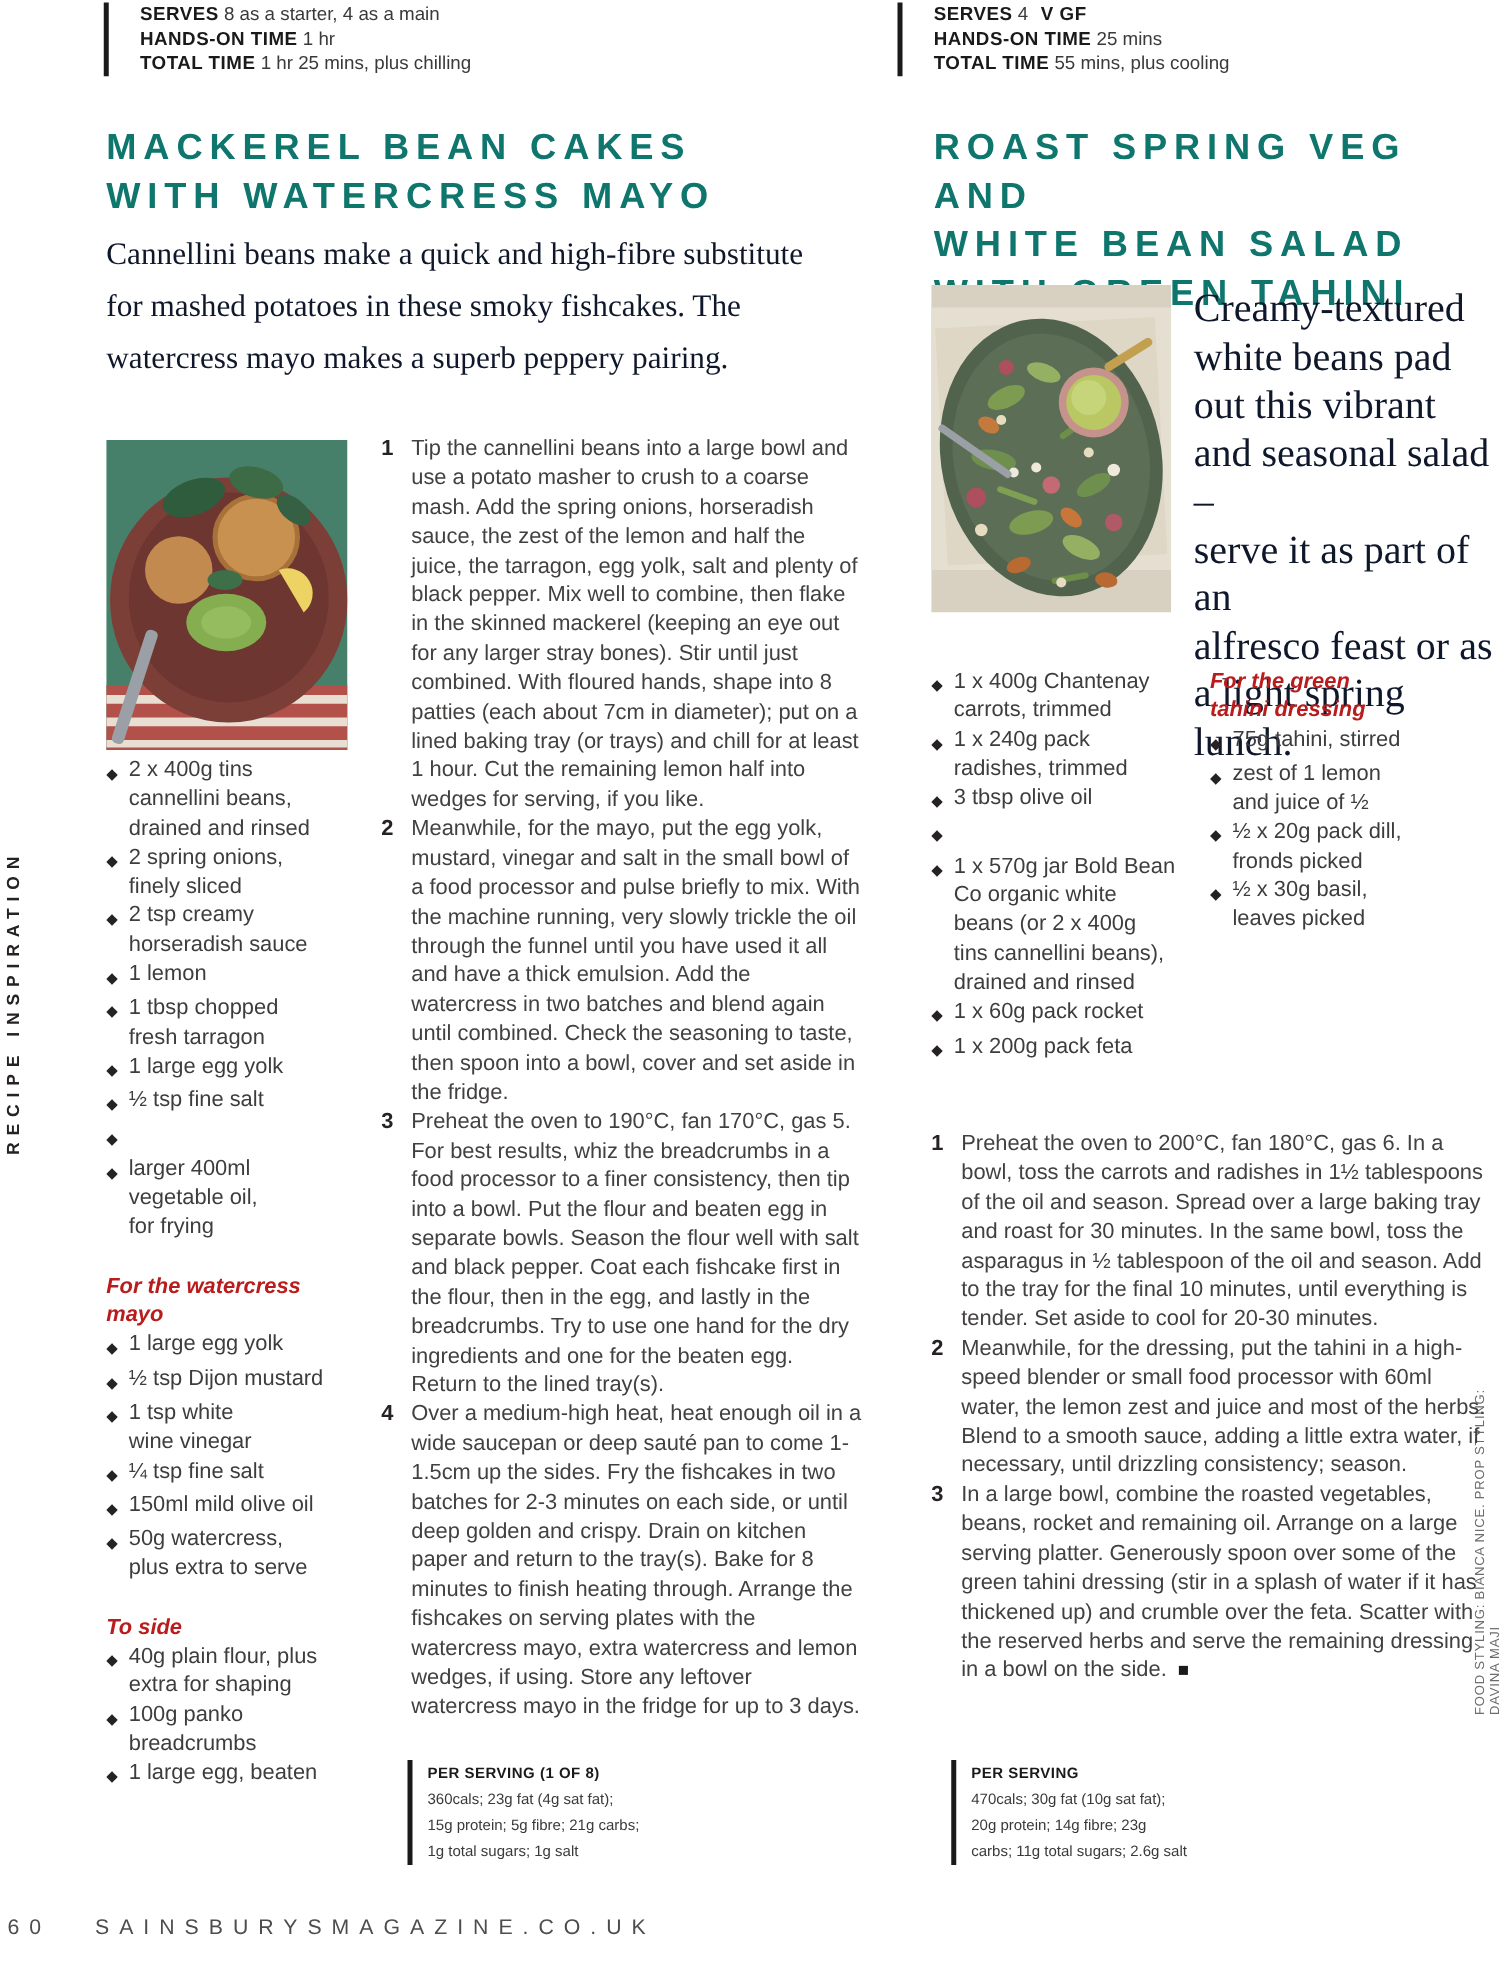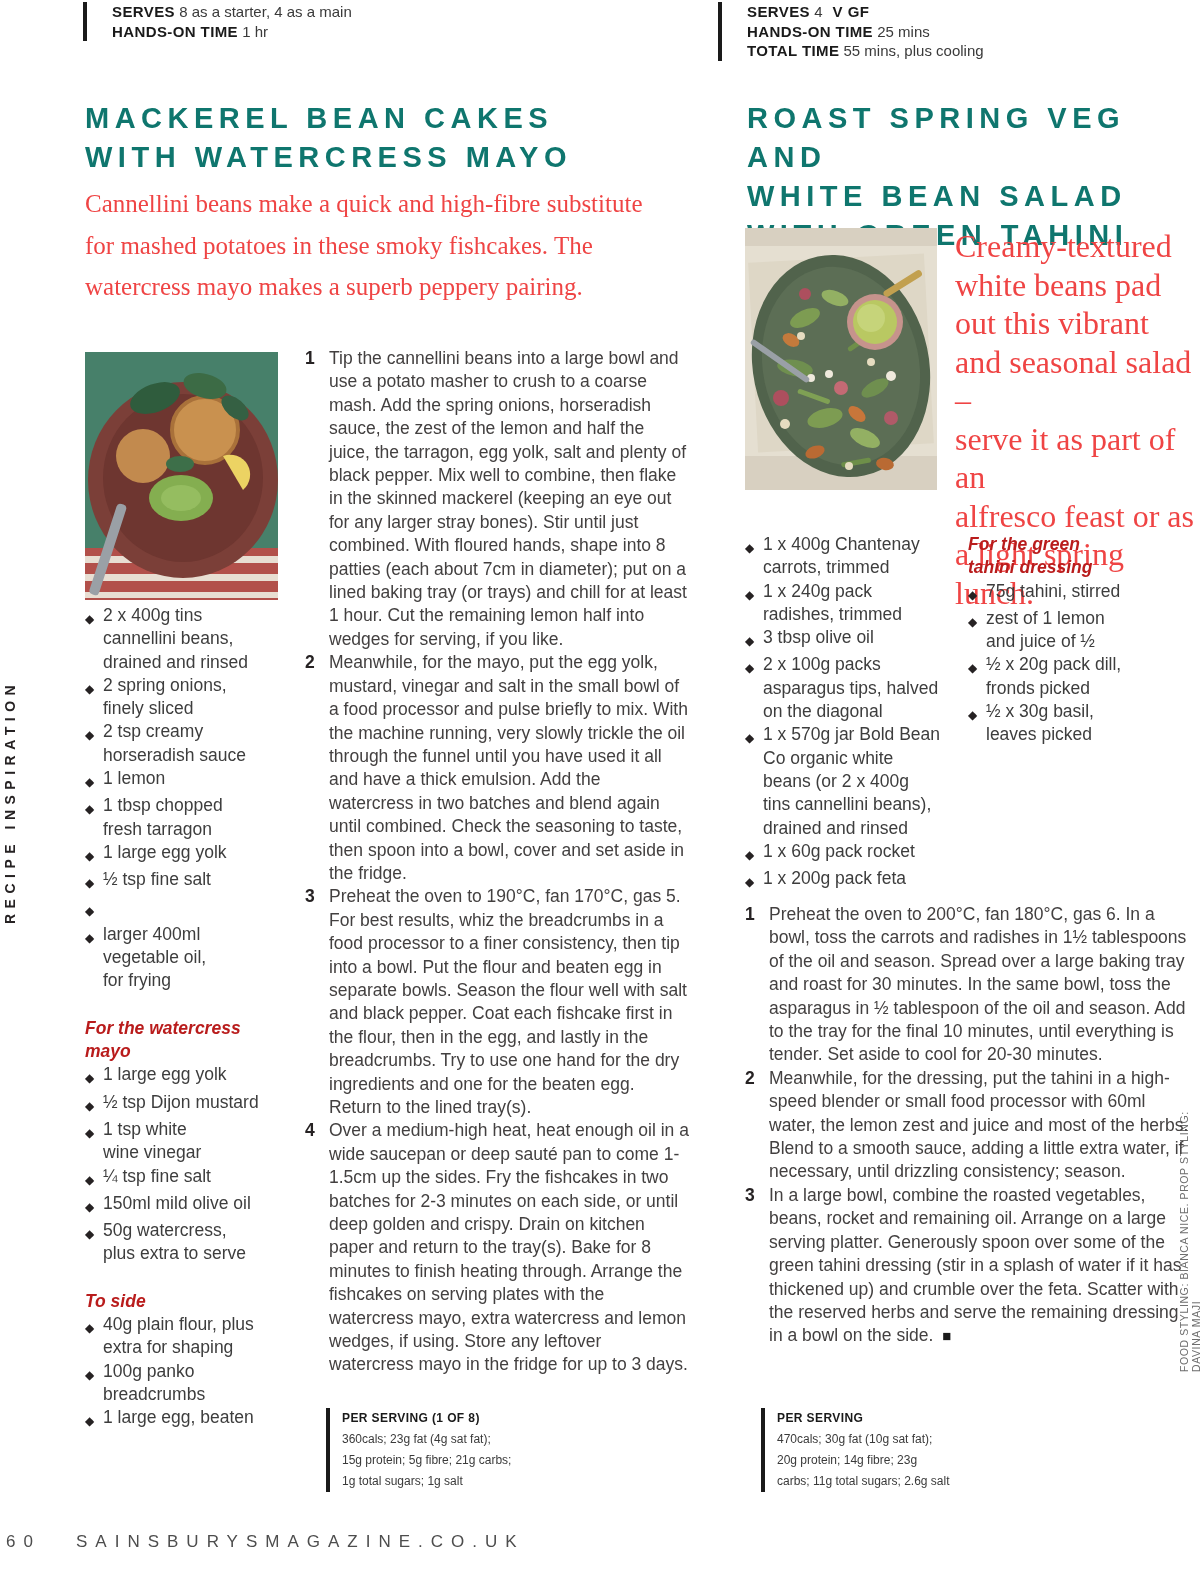--- a/index.html
+++ b/index.html
@@ -9,21 +9,21 @@
   
   .meta{position:absolute;border-left:4px solid #1a1a1a;padding-left:25px;font-size:15px;line-height:19.5px;color:#3a3a3a;}
   .meta b{color:#1a1a1a;font-weight:bold;letter-spacing:.4px;}
   .meta .diet{font-weight:bold;color:#1a1a1a;margin-left:10px;letter-spacing:.5px;}
 
   
   .title{position:absolute;font-weight:bold;color:#0f766e;font-size:29px;line-height:39px;
          letter-spacing:5.5px;white-space:pre-line;}
 
   
-  .intro{position:absolute;font-family:"Liberation Serif",serif;color:#ef4444;white-space:pre-line;}
+  .intro{position:absolute;font-family:"Liberation Serif",serif;color:#0f172a;white-space:pre-line;}
   .intro.left{font-size:25px;line-height:41.5px;}
   .intro.right{font-size:32px;line-height:38.5px;}
 
   
   .photo{position:absolute;display:block;}
 
   
   .ing-col{position:absolute;font-size:17.5px;line-height:23.3px;color:#3d3d3d;}
   .ing{display:flex;align-items:flex-start;}
   .ing .b{flex:none;width:18px;font-size:12px;padding-top:4px;color:#262223;}
@@ -57,20 +57,21 @@
 <body>
 
 <div class="page">
 
   <div class="vert vert-left">RECIPE INSPIRATION</div>
   <div class="vert vert-right">FOOD STYLING: BIANCA NICE. PROP STYLING: DAVINA MAJI</div>
 
   <div class="meta" style="left:83px;top:2px;width:570px;">
     <div><b>SERVES</b> <span>8 as a starter, 4 as a main</span></div>
     <div><b>HANDS-ON TIME</b> <span>1 hr</span></div>
+    <div><b>TOTAL TIME</b> <span>1 hr 25 mins, plus chilling</span></div>
   </div>
 
   <div class="meta" style="left:718px;top:2px;width:440px;">
     <div><b>SERVES</b> <span>4</span><span class="diet">V GF</span></div>
     <div><b>HANDS-ON TIME</b> <span>25 mins</span></div>
     <div><b>TOTAL TIME</b> <span>55 mins, plus cooling</span></div>
   </div>
 
   <div class="title" style="left:85px;top:99px;width:600px;">MACKEREL BEAN CAKES
 WITH WATERCRESS MAYO</div>
@@ -273,23 +274,20 @@
         <span class="b">◆</span>
         <span class="t">1 x 240g pack
 radishes, trimmed</span>
       </div>
     <div class="ing">
         <span class="b">◆</span>
         <span class="t">3 tbsp olive oil</span>
       </div>
     <div class="ing">
         <span class="b">◆</span>
-        <span class="t">2 x 100g packs
-asparagus tips, halved
-on the diagonal</span>
       </div>
     <div class="ing">
         <span class="b">◆</span>
         <span class="t">1 x 570g jar Bold Bean
 Co organic white
 beans (or 2 x 400g
 tins cannellini beans),
 drained and rinsed</span>
       </div>
     <div class="ing">

